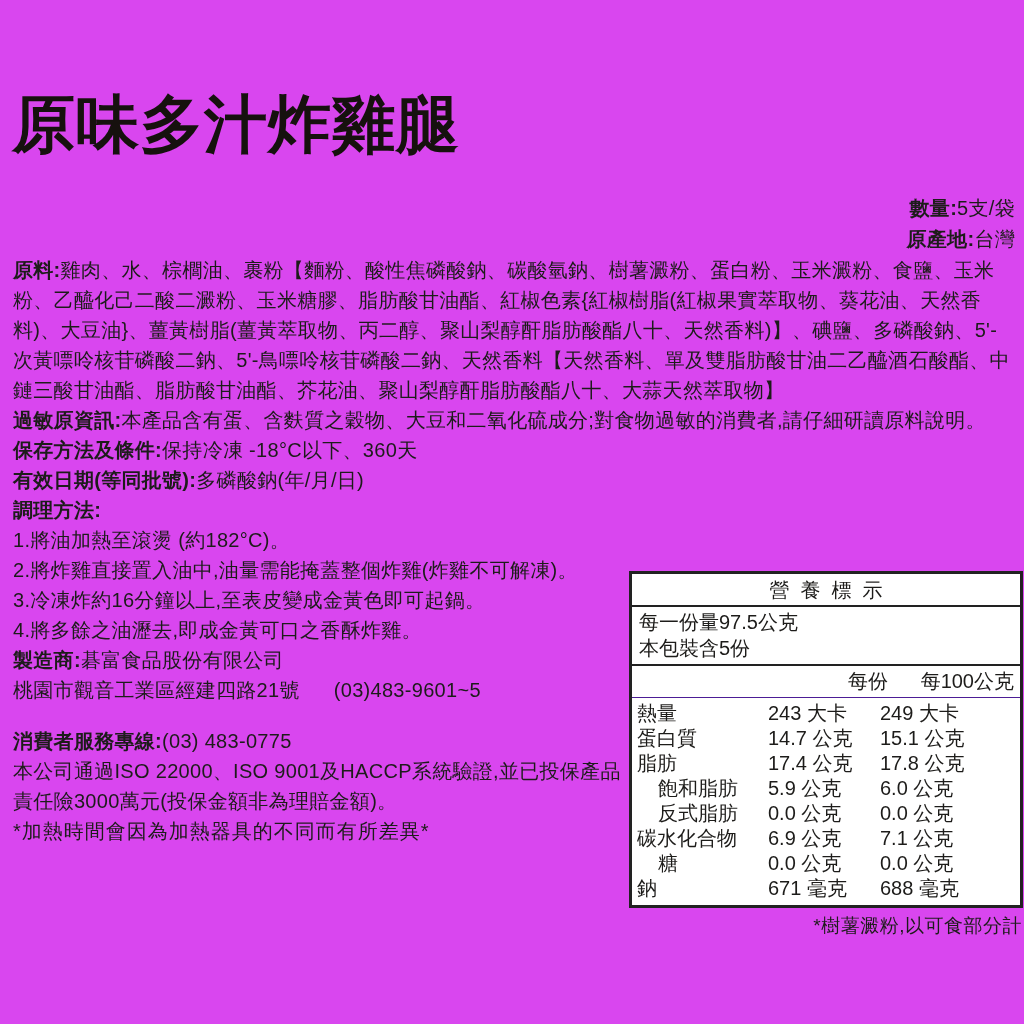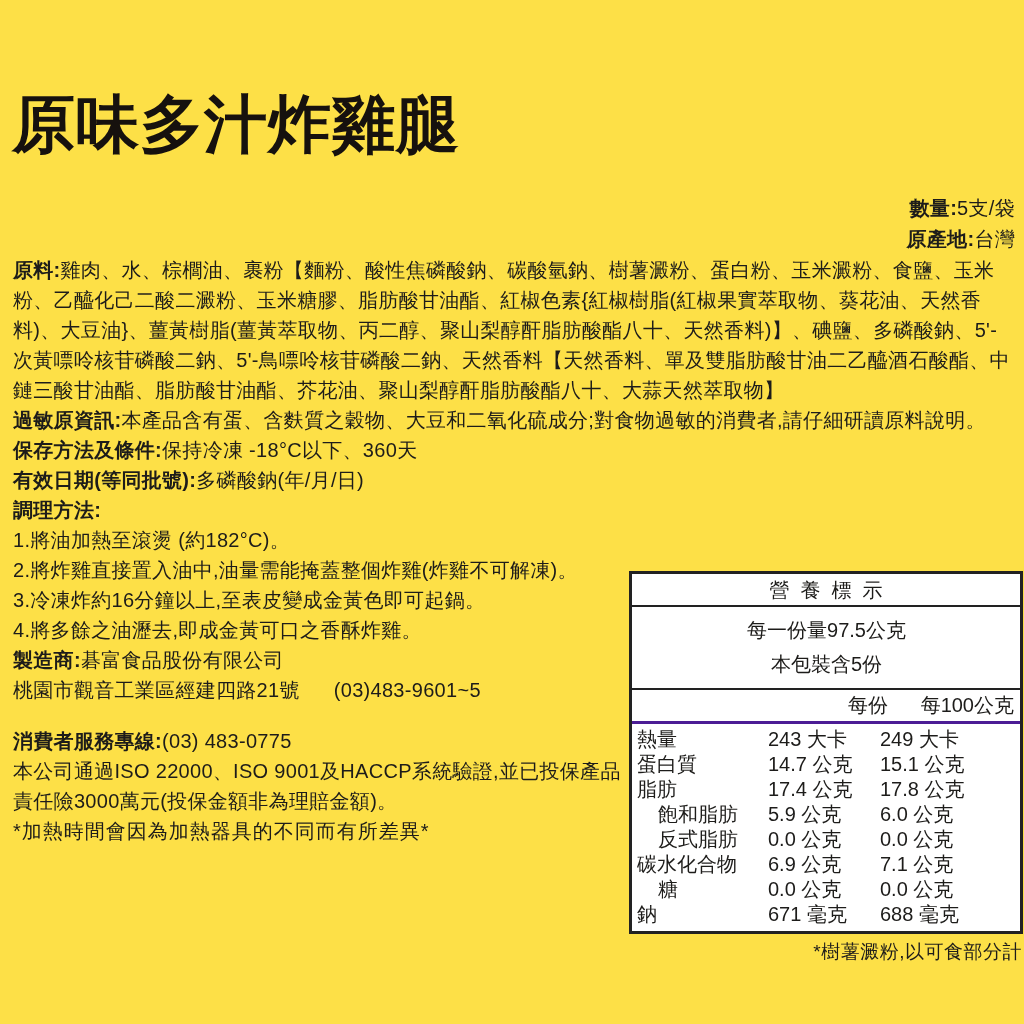--- a/index.html
+++ b/index.html
@@ -1,37 +1,37 @@
 <!DOCTYPE html>
 <html><head>
 <meta charset="utf-8">
 <style>
   html,body { margin:0; padding:0; background:#ffffff; }
   body { width:1024px; height:1024px; font-family:"Liberation Sans","DejaVu Sans",sans-serif; color:#1d1c1a; }
-  .page { position:relative; width:1024px; height:1024px; background:#fde047; overflow:hidden; }
+  .page { position:relative; width:1024px; height:1024px; background:#d946ef; overflow:hidden; }
 
   .title { position:absolute; left:12px; top:82px; font-size:63px; font-weight:bold; letter-spacing:1px; color:#16110e; white-space:nowrap; }
 
   .content { position:absolute; left:13px; top:193px; width:1002px; font-size:20px; line-height:30px; letter-spacing:0.3px; }
   .content p { margin:0; }
   .info-line { line-height:31px;text-align:right; }
   strong { font-weight:bold; }
 
   .lower { width:624px; }
   .steps p { margin:0; }
   .mfr-line2 .phone { margin-left:34px; }
   .service-block { margin-top:21px; }
   .heating-note { margin-top:52px; letter-spacing:1px; }
 
   .ntable-wrap { position:absolute; left:629px; top:571px; width:394px; }
   .ntable { border:3px solid #222; background:#fff; }
   .nt-title { text-align:center; font-size:20px; letter-spacing:0.55em; text-indent:0.55em; padding:3px 0 1px; border-bottom:2px solid #222; }
   .nt-serving { padding:2px 6px 3px 7px; font-size:20px; line-height:26px; border-bottom:2px solid #222; }
-  .nt-serving p { margin:8px;text-align:center; }
-  .nt-colhead { display:grid; grid-template-columns:1fr 112px 126px; padding:2px 6px 2px 5px; border-bottom:3px solid #4c1d95; font-size:20px; line-height:27px; }
+  .nt-serving p { margin:0; }
+  .nt-colhead { display:grid; grid-template-columns:1fr 112px 126px; padding:2px 6px 2px 5px; border-bottom:1px solid #4c1d95; font-size:20px; line-height:27px; }
   .nt-colhead span { text-align:right; }
   .nt-rows { padding:3px 14px 4px 5px; }
   .nrow { display:grid; grid-template-columns:1fr 112px 126px; font-size:20px; line-height:25px; }
   .nrow .val { text-align:left; }
   .nrow.indent .name { padding-left:21px; }
   .nt-foot { text-align:right; font-size:19px; margin-top:5px; padding-right:1px; letter-spacing:0.5px; }
 </style>
 </head>
 <body>
 

